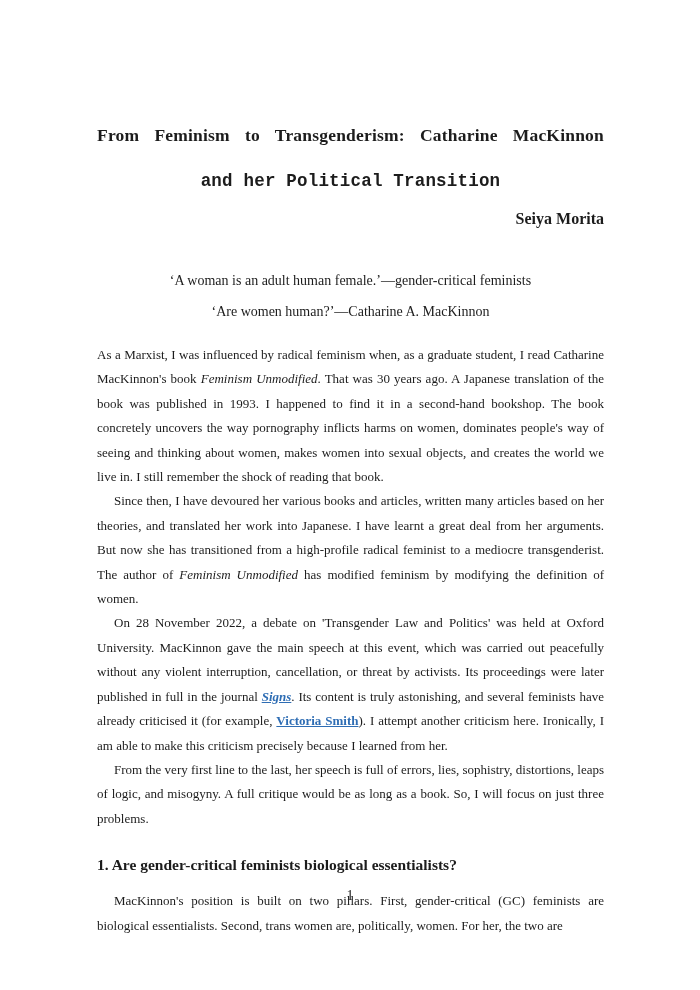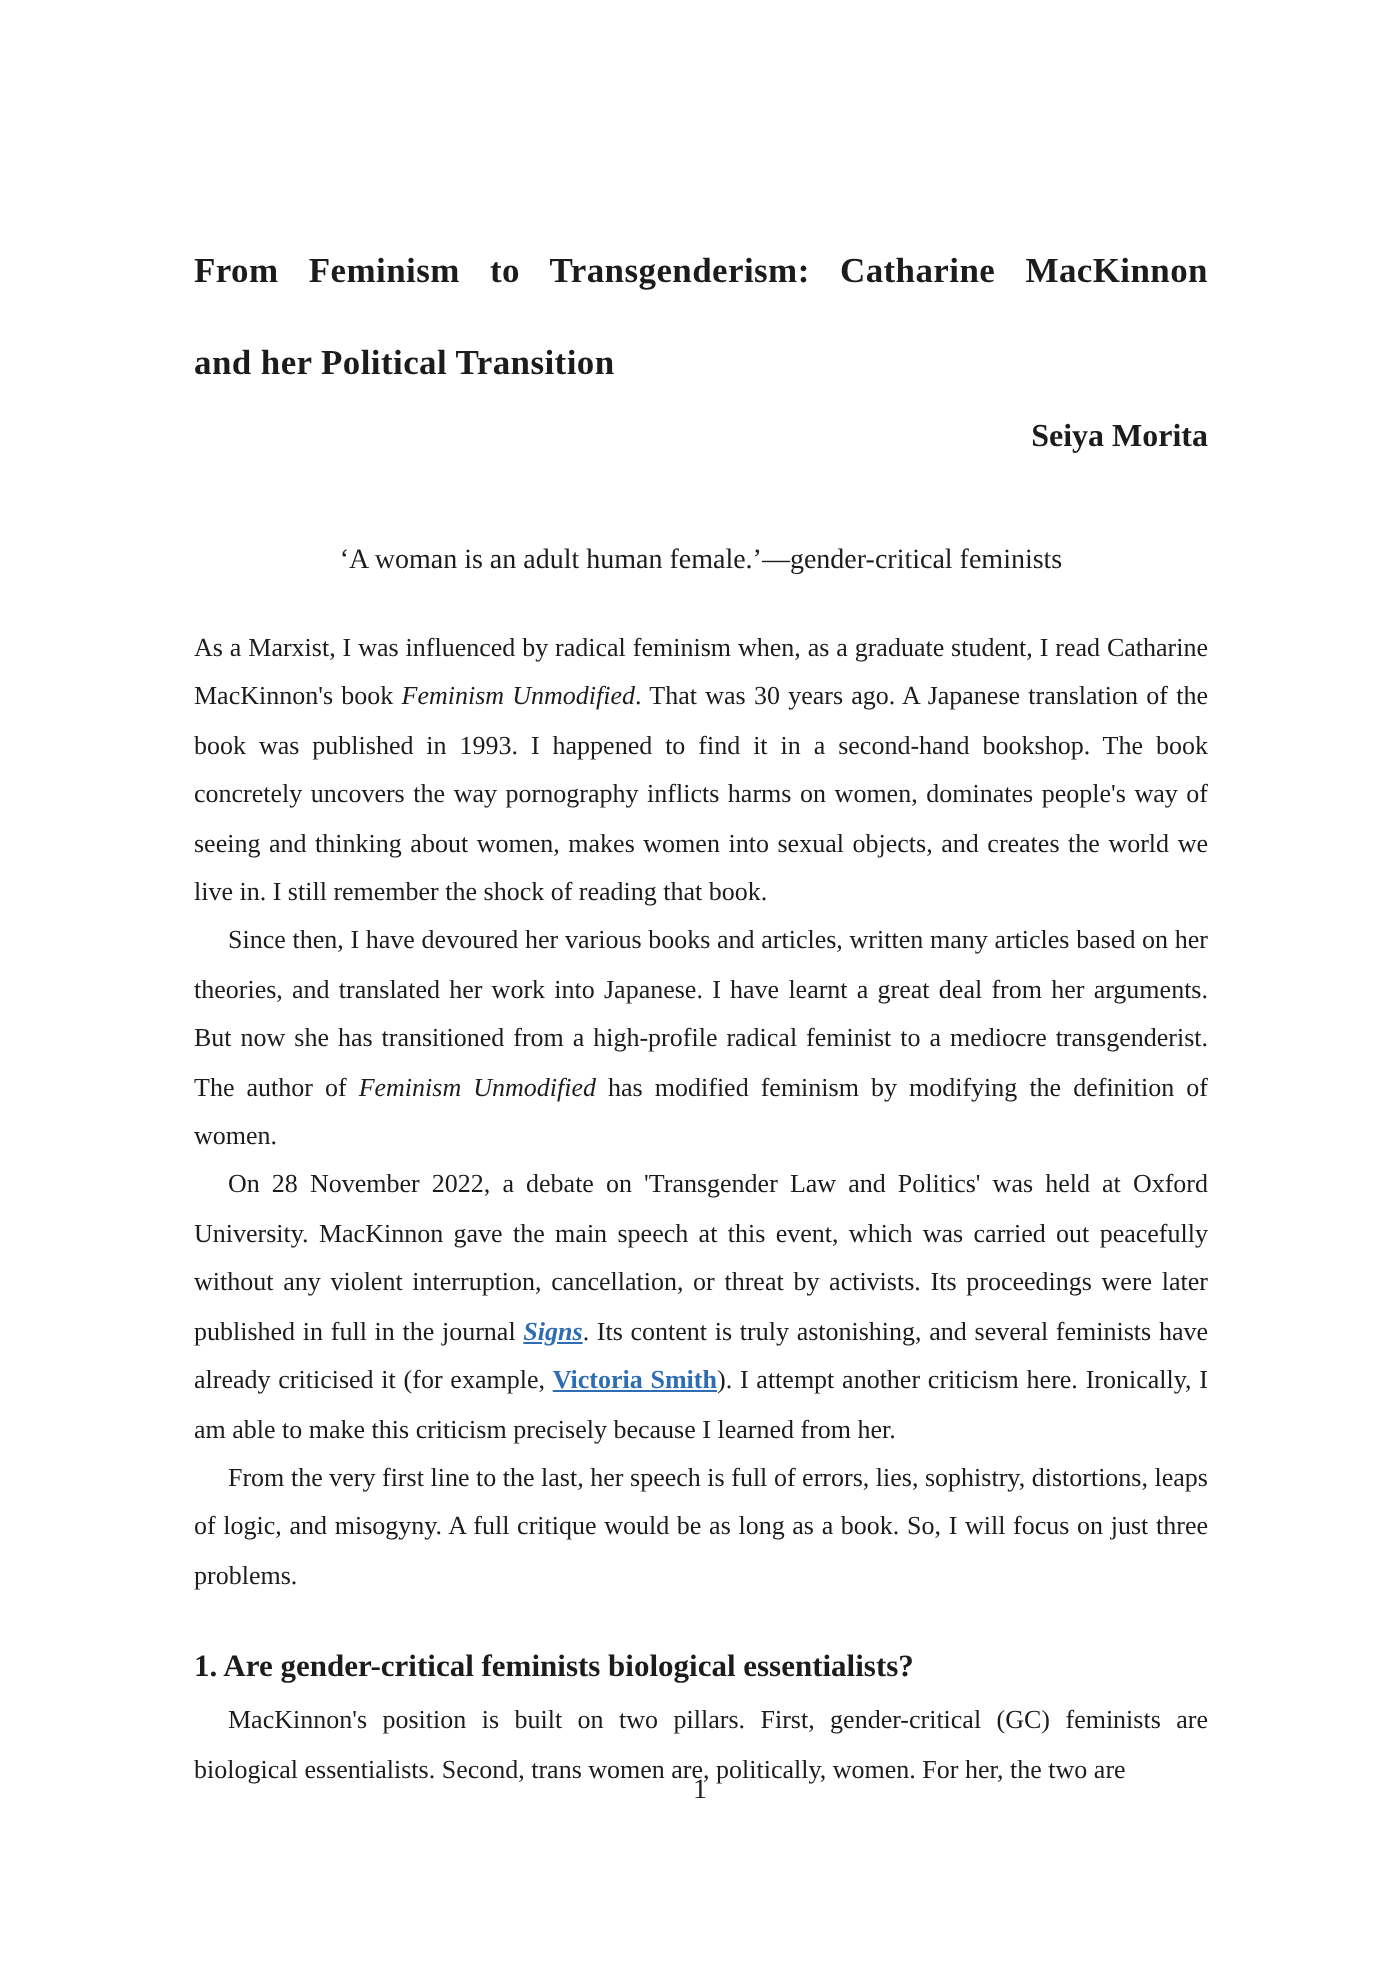--- a/index.html
+++ b/index.html
@@ -20,21 +20,21 @@
     width: 507px;
   }
   .title {
     margin-top: 112px;
     font-weight: 700;
     font-size: 17.5px;
     line-height: 46px;
     letter-spacing: 0.2px;
   }
   .title-line1 { text-align: justify; text-align-last: justify; }
-  .title-line2 { text-align: left; }
+  .title-line2 { text-align: center; font-family: Liberation Mono, monospace; }
   .author {
     margin-top: 4px;
     text-align: right;
     font-weight: 700;
     font-size: 16px;
     line-height: 22px;
   }
   .epigraphs {
     margin-top: 35px;
     text-align: center;
@@ -46,21 +46,21 @@
     font-size: 13px;
     line-height: 24.4px;
     text-align: justify;
   }
   .para.indent { text-indent: 17px; }
   .heading {
     font-size: 15.5px;
     font-weight: 700;
     line-height: 24px;
     margin-top: 22px;
-    margin-bottom: 2px;
+    margin-bottom: 12px;
     text-align: left;
   }
   .it { font-style: italic; }
   .doc-link {
     color: var(--link-color, #2e6db4);
     text-decoration: underline;
     text-decoration-color: var(--link-color, #2e6db4);
     font-weight: bold;
   }
   .page-number {
@@ -81,20 +81,21 @@
 
     <div class="title">
       <div class="title-line1">From Feminism to Transgenderism: Catharine MacKinnon</div>
       <div class="title-line2">and her Political Transition</div>
     </div>
 
     <div class="author">Seiya Morita</div>
 
     <div class="epigraphs">
       <div>‘A woman is an adult human female.’—gender-critical feminists</div>
+      <div>‘Are women human?’—Catharine A. MacKinnon</div>
     </div>
 
     <div class="doc-body">
         <p class="para"><span>As a Marxist, I was influenced by radical feminism when, as a graduate student, I read Catharine MacKinnon's book </span><span class="it">Feminism Unmodified</span><span>. That was 30 years ago. A Japanese translation of the book was published in 1993. I happened to find it in a second-hand bookshop. The book concretely uncovers the way pornography inflicts harms on women, dominates people's way of seeing and thinking about women, makes women into sexual objects, and creates the world we live in. I still remember the shock of reading that book.</span></p>
         <p class="para indent"><span>Since then, I have devoured her various books and articles, written many articles based on her theories, and translated her work into Japanese. I have learnt a great deal from her arguments. But now she has transitioned from a high-profile radical feminist to a mediocre transgenderist. The author of </span><span class="it">Feminism Unmodified</span><span> has modified feminism by modifying the definition of women.</span></p>
         <p class="para indent"><span>On 28 November 2022, a debate on 'Transgender Law and Politics' was held at Oxford University. MacKinnon gave the main speech at this event, which was carried out peacefully without any violent interruption, cancellation, or threat by activists. Its proceedings were later published in full in the journal </span><a href="#" class="doc-link it">Signs</a><span>. Its content is truly astonishing, and several feminists have already criticised it (for example, </span><a href="#" class="doc-link">Victoria Smith</a><span>). I attempt another criticism here. Ironically, I am able to make this criticism precisely because I learned from her.</span></p>
         <p class="para indent"><span>From the very first line to the last, her speech is full of errors, lies, sophistry, distortions, leaps of logic, and misogyny. A full critique would be as long as a book. So, I will focus on just three problems.</span></p>
         <h2 class="heading">1. Are gender-critical feminists biological essentialists?</h2>
         <p class="para indent"><span>MacKinnon's position is built on two pillars. First, gender-critical (GC) feminists are biological essentialists. Second, trans women are, politically, women. For her, the two are</span></p>
       </div>

